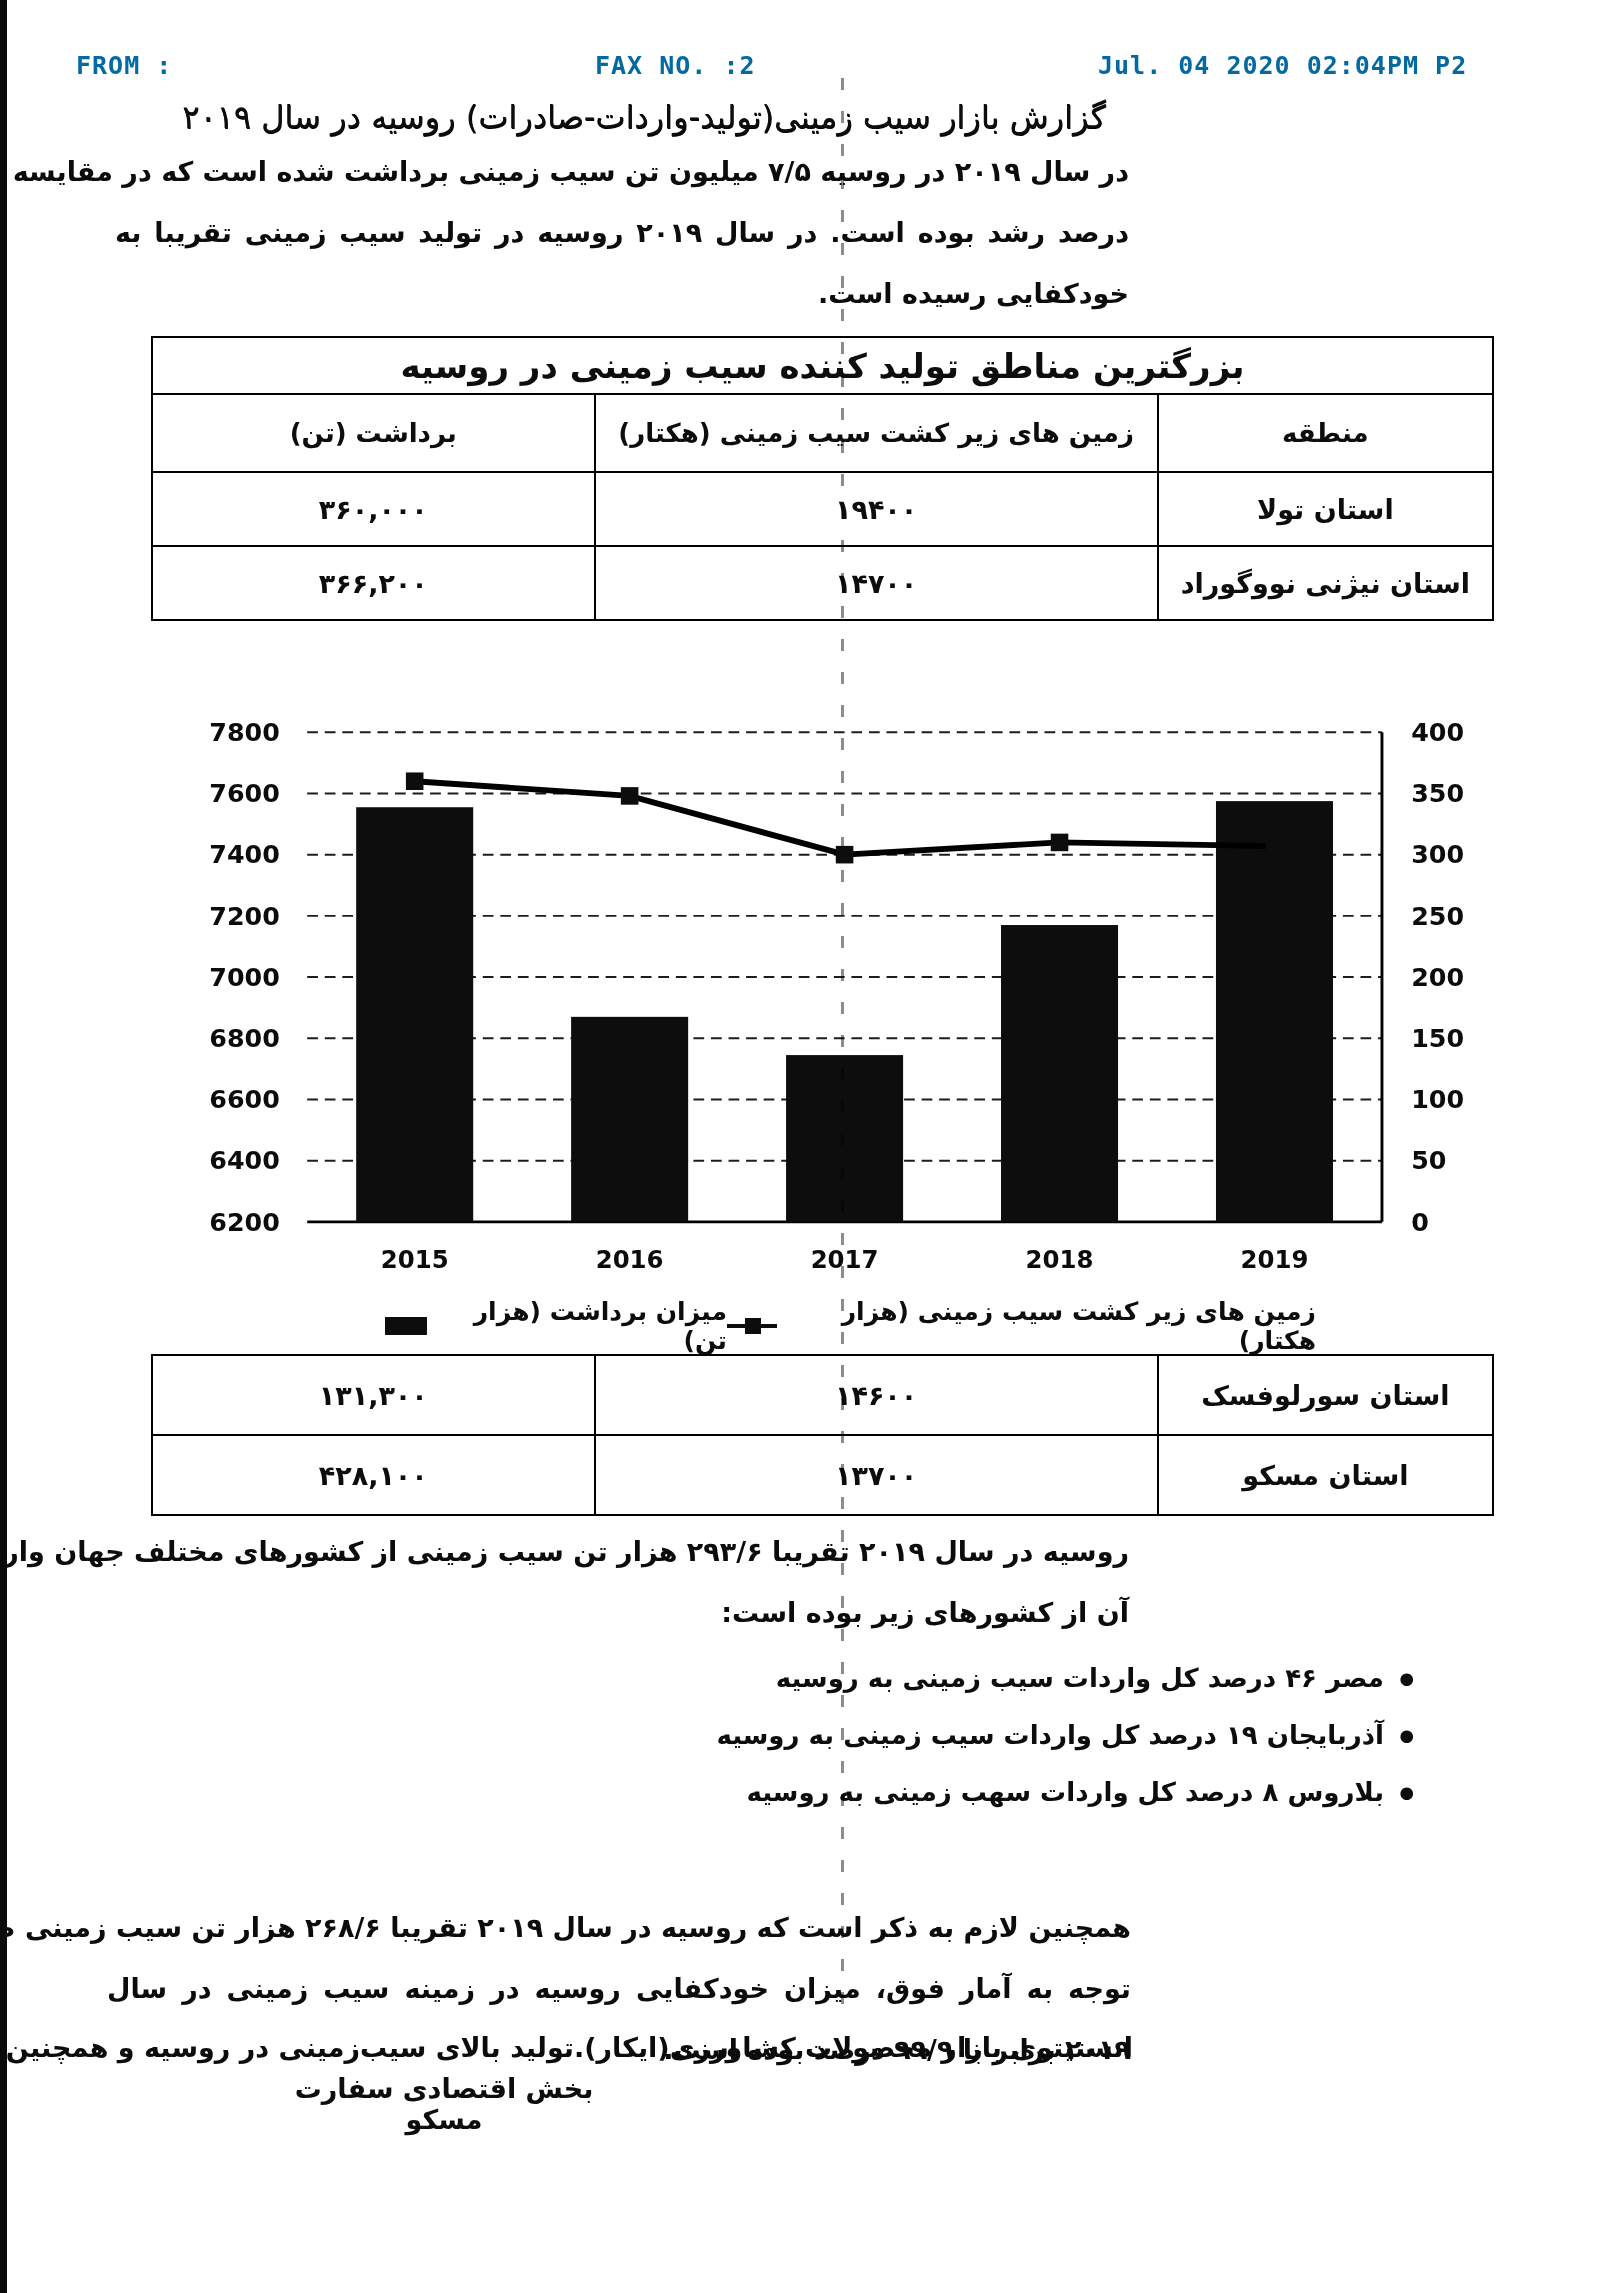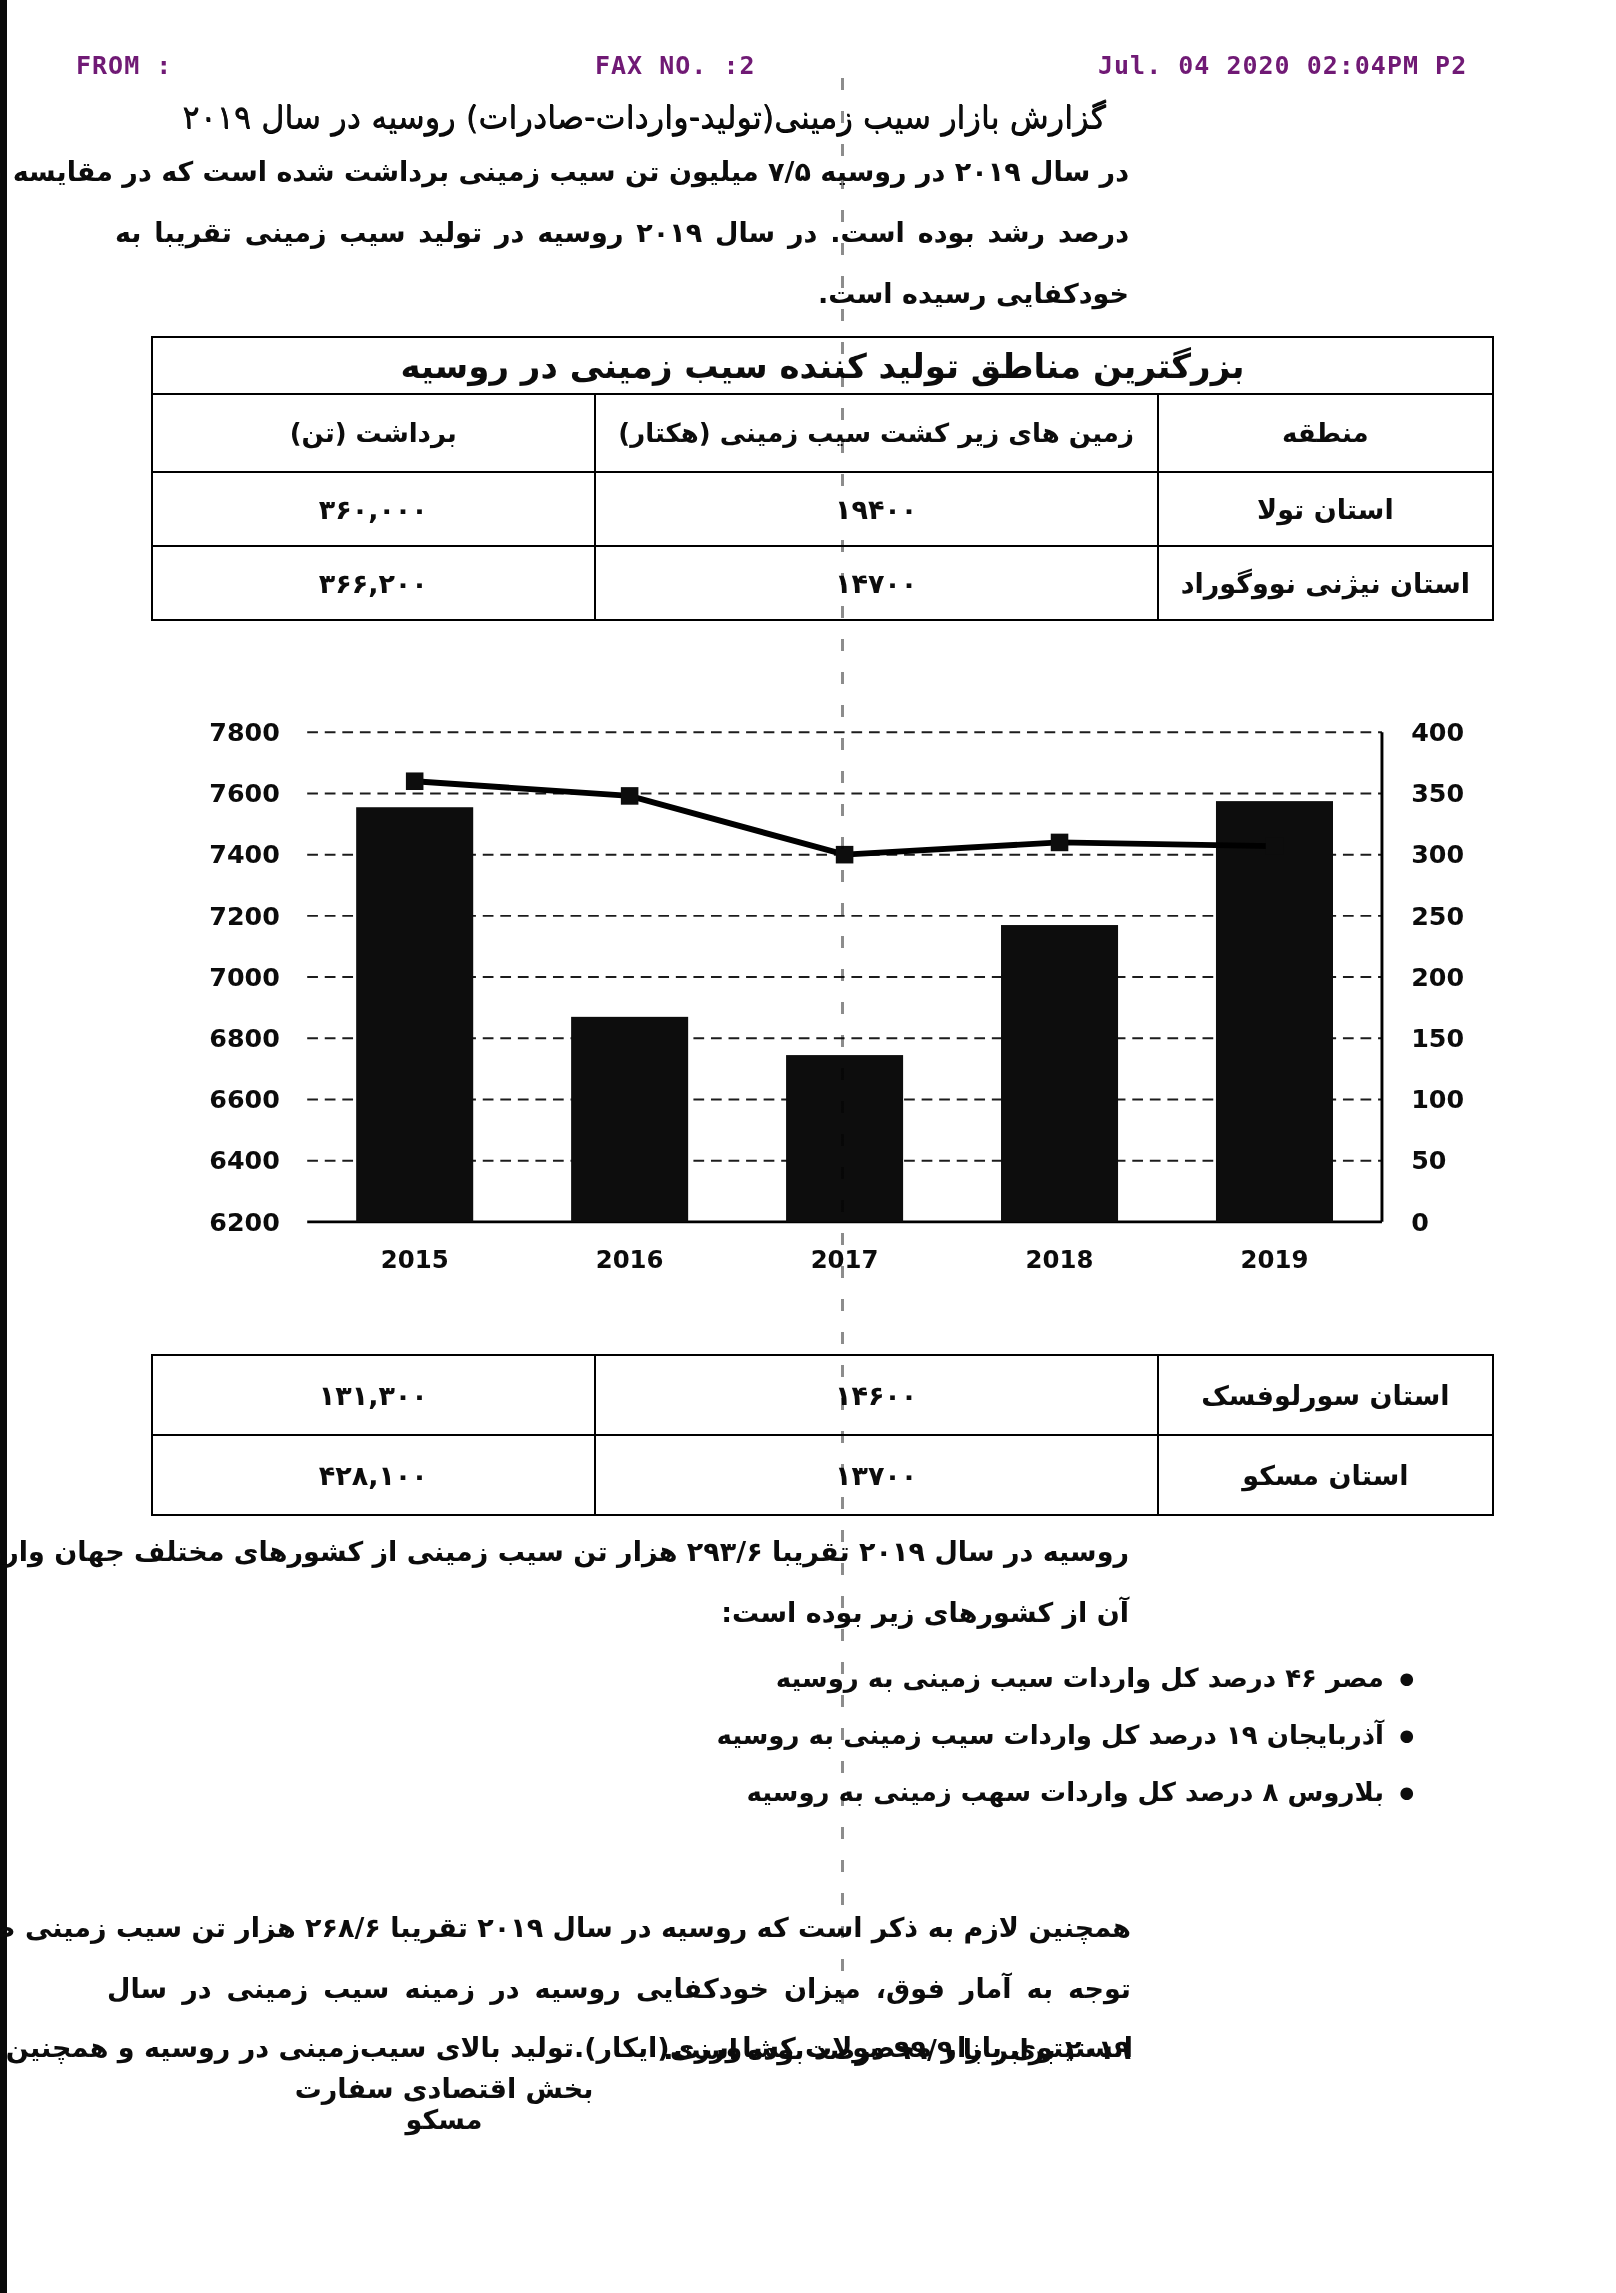--- a/index.html
+++ b/index.html
@@ -10,21 +10,21 @@
   }
   .abs{position:absolute;}
   
   .edge-strip{left:0;top:0;width:6.8px;height:2294px;background:#0a0a0a;}
   .fold-line{
     left:841px;top:78px;width:2.9px;height:1936px;opacity:.45;
     background:repeating-linear-gradient(180deg,#000 0 11.7px,transparent 11.7px 33px);
   }
   
   .faxrow{top:51px;left:0;width:1617px;height:33px;
-    font-family:"DejaVu Sans Mono",monospace;font-size:25px;font-weight:600;letter-spacing:1px;color:#701a75;}
+    font-family:"DejaVu Sans Mono",monospace;font-size:25px;font-weight:600;letter-spacing:1px;color:#0369a1;}
   .fax-from{position:absolute;left:76px;top:0;}
   .fax-no{position:absolute;left:595px;top:0;}
   .fax-ts{position:absolute;left:1098px;top:0;}
   
   .title{top:98px;left:137px;width:1014px;text-align:center;
     font-size:32px;font-weight:400;direction:rtl;text-shadow:0.5px 0.5px 0 #000;}
   .para{direction:rtl;font-size:27px;font-weight:700;color:#0c0c0c;}
   .pline{height:61px;line-height:61px;text-align:justify;text-align-last:justify;white-space:nowrap;}
   .pline.last{text-align-last:right;white-space:normal;}
   #para1{top:141px;left:115px;width:1014px;}
@@ -158,20 +158,32 @@
       <rect x="1246.8000000000002" y="106.59375" width="120" height="431.40625" fill="#0d0d0d"></rect>
       <text x="1306.8000000000002" y="585" class="year">2019</text>
       <polyline points="425.2,86.2 645.6,101.26 866,161.5 1086.4,148.95 1306.8000000000002,152.715" class="dline"></polyline>
       <rect x="416.2" y="77.2" width="18" height="18" fill="#0d0d0d"></rect>
       <rect x="636.6" y="92.26" width="18" height="18" fill="#0d0d0d"></rect>
       <rect x="857" y="152.5" width="18" height="18" fill="#0d0d0d"></rect>
       <rect x="1077.4" y="139.95" width="18" height="18" fill="#0d0d0d"></rect>
       <rect x="1297.8000000000002" y="143.715" width="18" height="18" fill="#0d0d0d"></rect>
     </svg>
 
+  <div class="abs legend">
+    <span class="item">
+      <span class="swatch"></span>
+      <span class="lg-text">میزان برداشت (هزار تن)</span>
+    </span>
+    <span class="item">
+      <span class="lg-line">
+          <span class="lg-marker"></span>
+        </span>
+      <span class="lg-text">زمین های زیر کشت سیب زمینی (هزار هکتار)</span>
+    </span>
+  </div>
 
   <table class="scan abs" id="table2">
     <colgroup>
         <col style="width:33%">
         <col style="width:42%">
         <col style="width:25%">
       </colgroup>
     <tbody id="t2body">
         <tr>
           <td dir="rtl">۱۳۱,۳۰۰</td>

